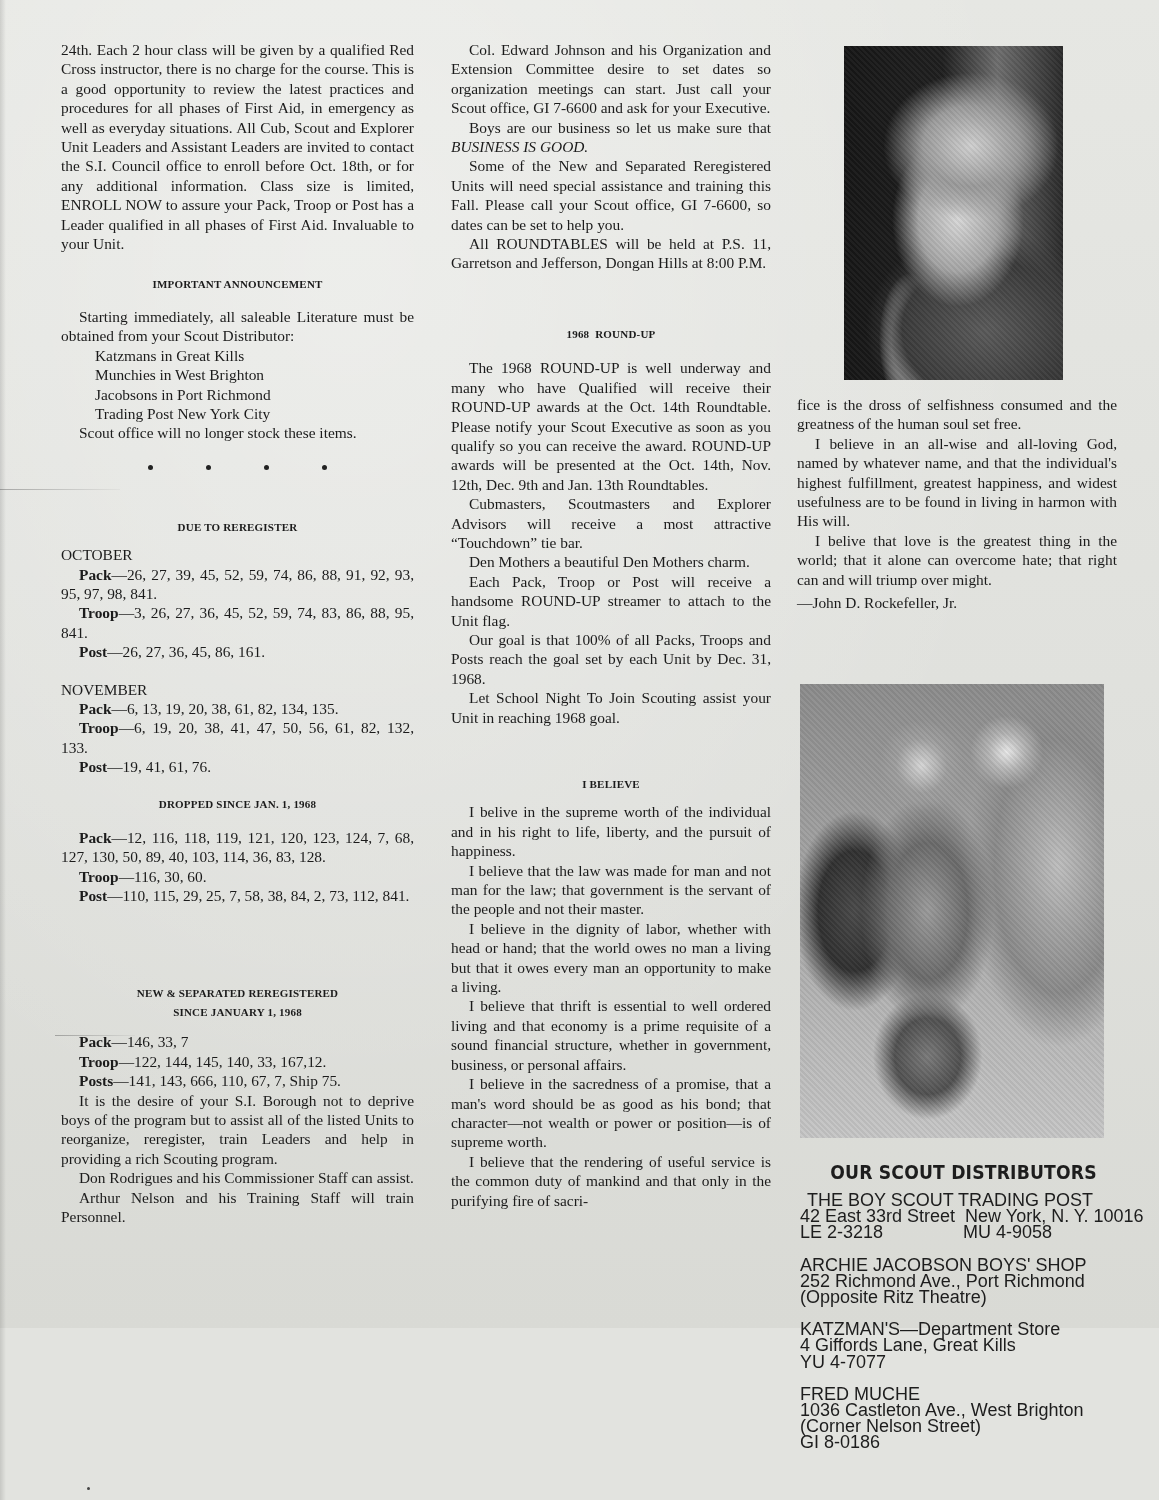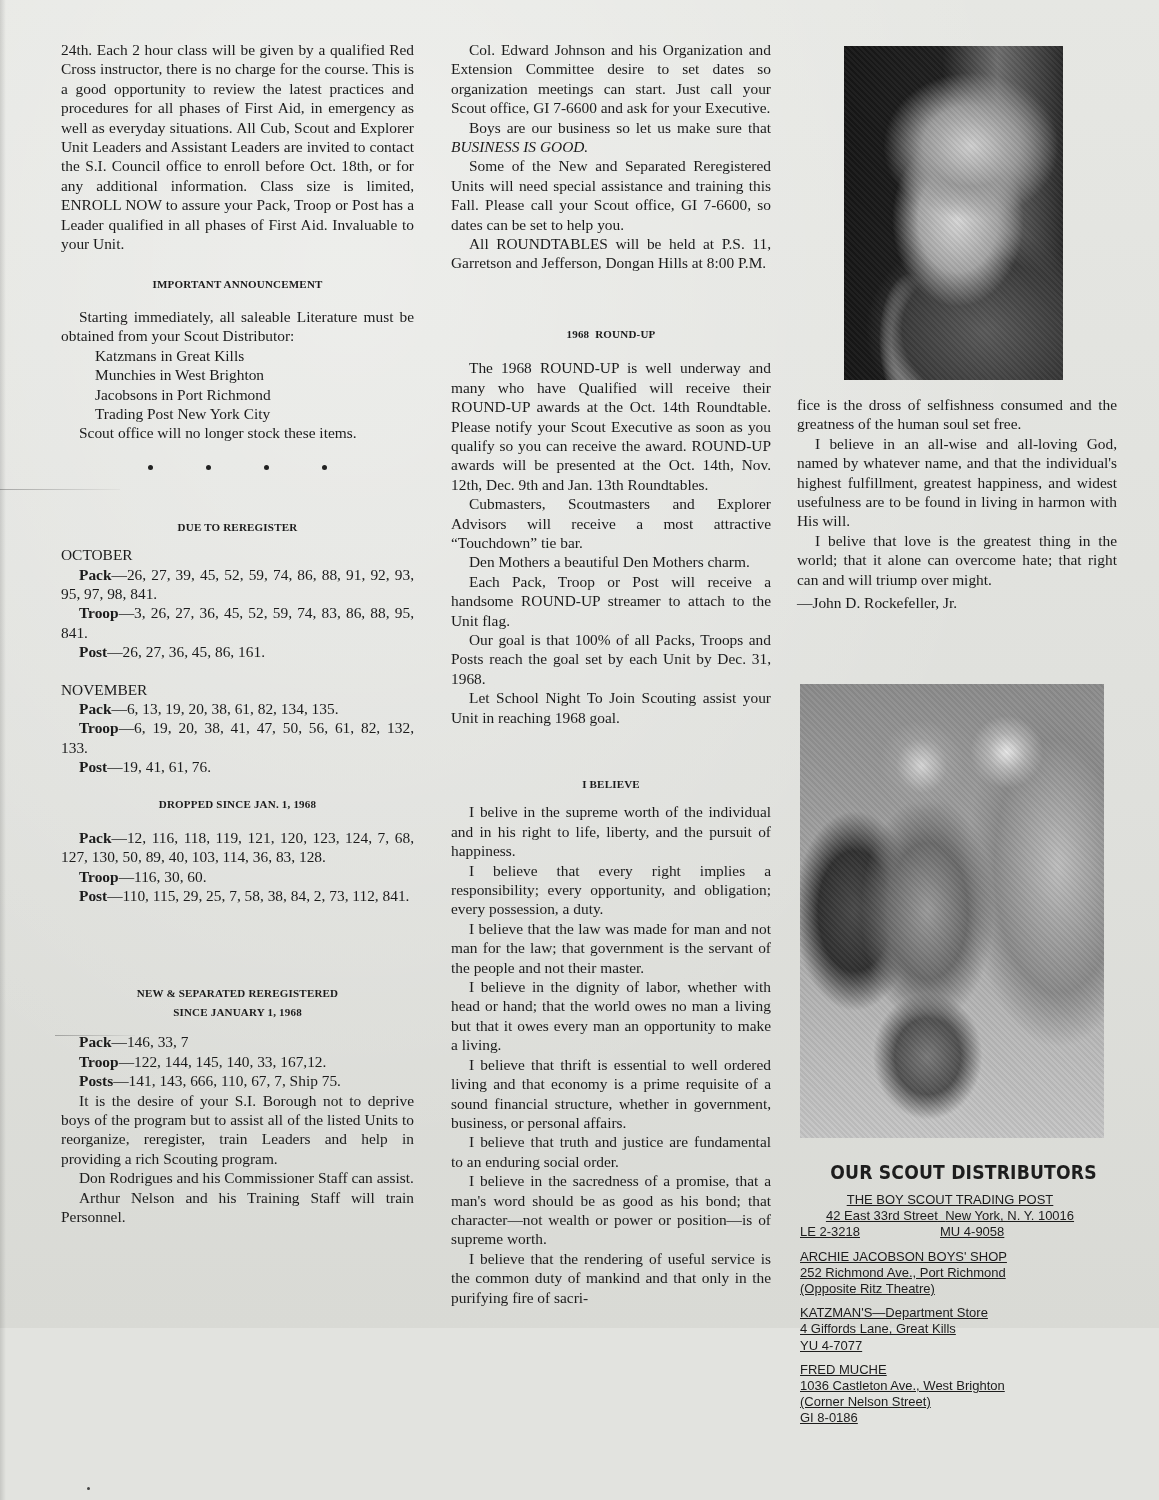--- a/index.html
+++ b/index.html
@@ -85,24 +85,24 @@
       position: absolute; left: 800px; top: 1160px; width: 300px;
       font-family: "Liberation Sans", "DejaVu Sans", sans-serif;
       color: #1d1d1d;
     }
     .dist-title {
       font-family: "DejaVu Sans", "Liberation Sans", sans-serif;
       font-weight: bold; font-size: 20px; letter-spacing: 0.2px;
       text-align: center; transform: scaleX(0.86); transform-origin: center;
       margin-left: 10px; white-space: nowrap;
     }
-    .dist-body { font-size: 13px; line-height: 16.2px; margin-top: 8px; text-decoration: underline; }
+    .dist-body { font-size: 18px; line-height: 16.2px; margin-top: 8px; }
     .dist-center { text-align: center; white-space: nowrap; }
     .phones { display: flex; gap: 80px; }
-    .shop { margin-top: 8px; padding-left: 0px; }
+    .shop { margin-top: 16px; padding-left: 0px; }
     .shop div { white-space: nowrap; }
     .stray-dot {
       position: absolute; left: 87px; top: 1487px; width: 3px; height: 3px; border-radius: 50%; background: #444;
     }
   </style>
 </head>
 <body>
 
 <div class="page">
   <div class="edge-left"></div>
@@ -177,25 +177,23 @@
     <p>Cubmasters, Scoutmasters and Explorer Advisors will receive a most attractive “Touchdown” tie bar.</p>
     <p>Den Mothers a beautiful Den Mothers charm.</p>
     <p>Each Pack, Troop or Post will receive a handsome ROUND-UP streamer to attach to the Unit flag.</p>
     <p>Our goal is that 100% of all Packs, Troops and Posts reach the goal set by each Unit by Dec. 31, 1968.</p>
     <p>Let School Night To Join Scouting assist your Unit in reaching 1968 goal.</p>
 
     <div style="height:48px"></div>
     <h3>I BELIEVE</h3>
     <div style="height:8px"></div>
     <p>I belive in the supreme worth of the individual and in his right to life, liberty, and the pursuit of happiness.</p>
-    <p>I believe that every right implies a responsibility; every opportunity, and obligation; every possession, a duty.</p>
     <p>I believe that the law was made for man and not man for the law; that government is the servant of the people and not their master.</p>
     <p>I believe in the dignity of labor, whether with head or hand; that the world owes no man a living but that it owes every man an opportunity to make a living.</p>
     <p>I believe that thrift is essential to well ordered living and that economy is a prime requisite of a sound financial structure, whether in government, business, or personal affairs.</p>
-    <p>I believe that truth and justice are fundamental to an enduring social order.</p>
     <p>I believe in the sacredness of a promise, that a man's word should be as good as his bond; that character—not wealth or power or position—is of supreme worth.</p>
     <p>I believe that the rendering of useful service is the common duty of mankind and that only in the purifying fire of sacri-</p>
   </div>
 
   <div class="photo photo1">
     <div class="photo-grain"></div>
     <span class="photo-label">Scout praying with folded hands</span>
   </div>
 
   <div class="col col3">

